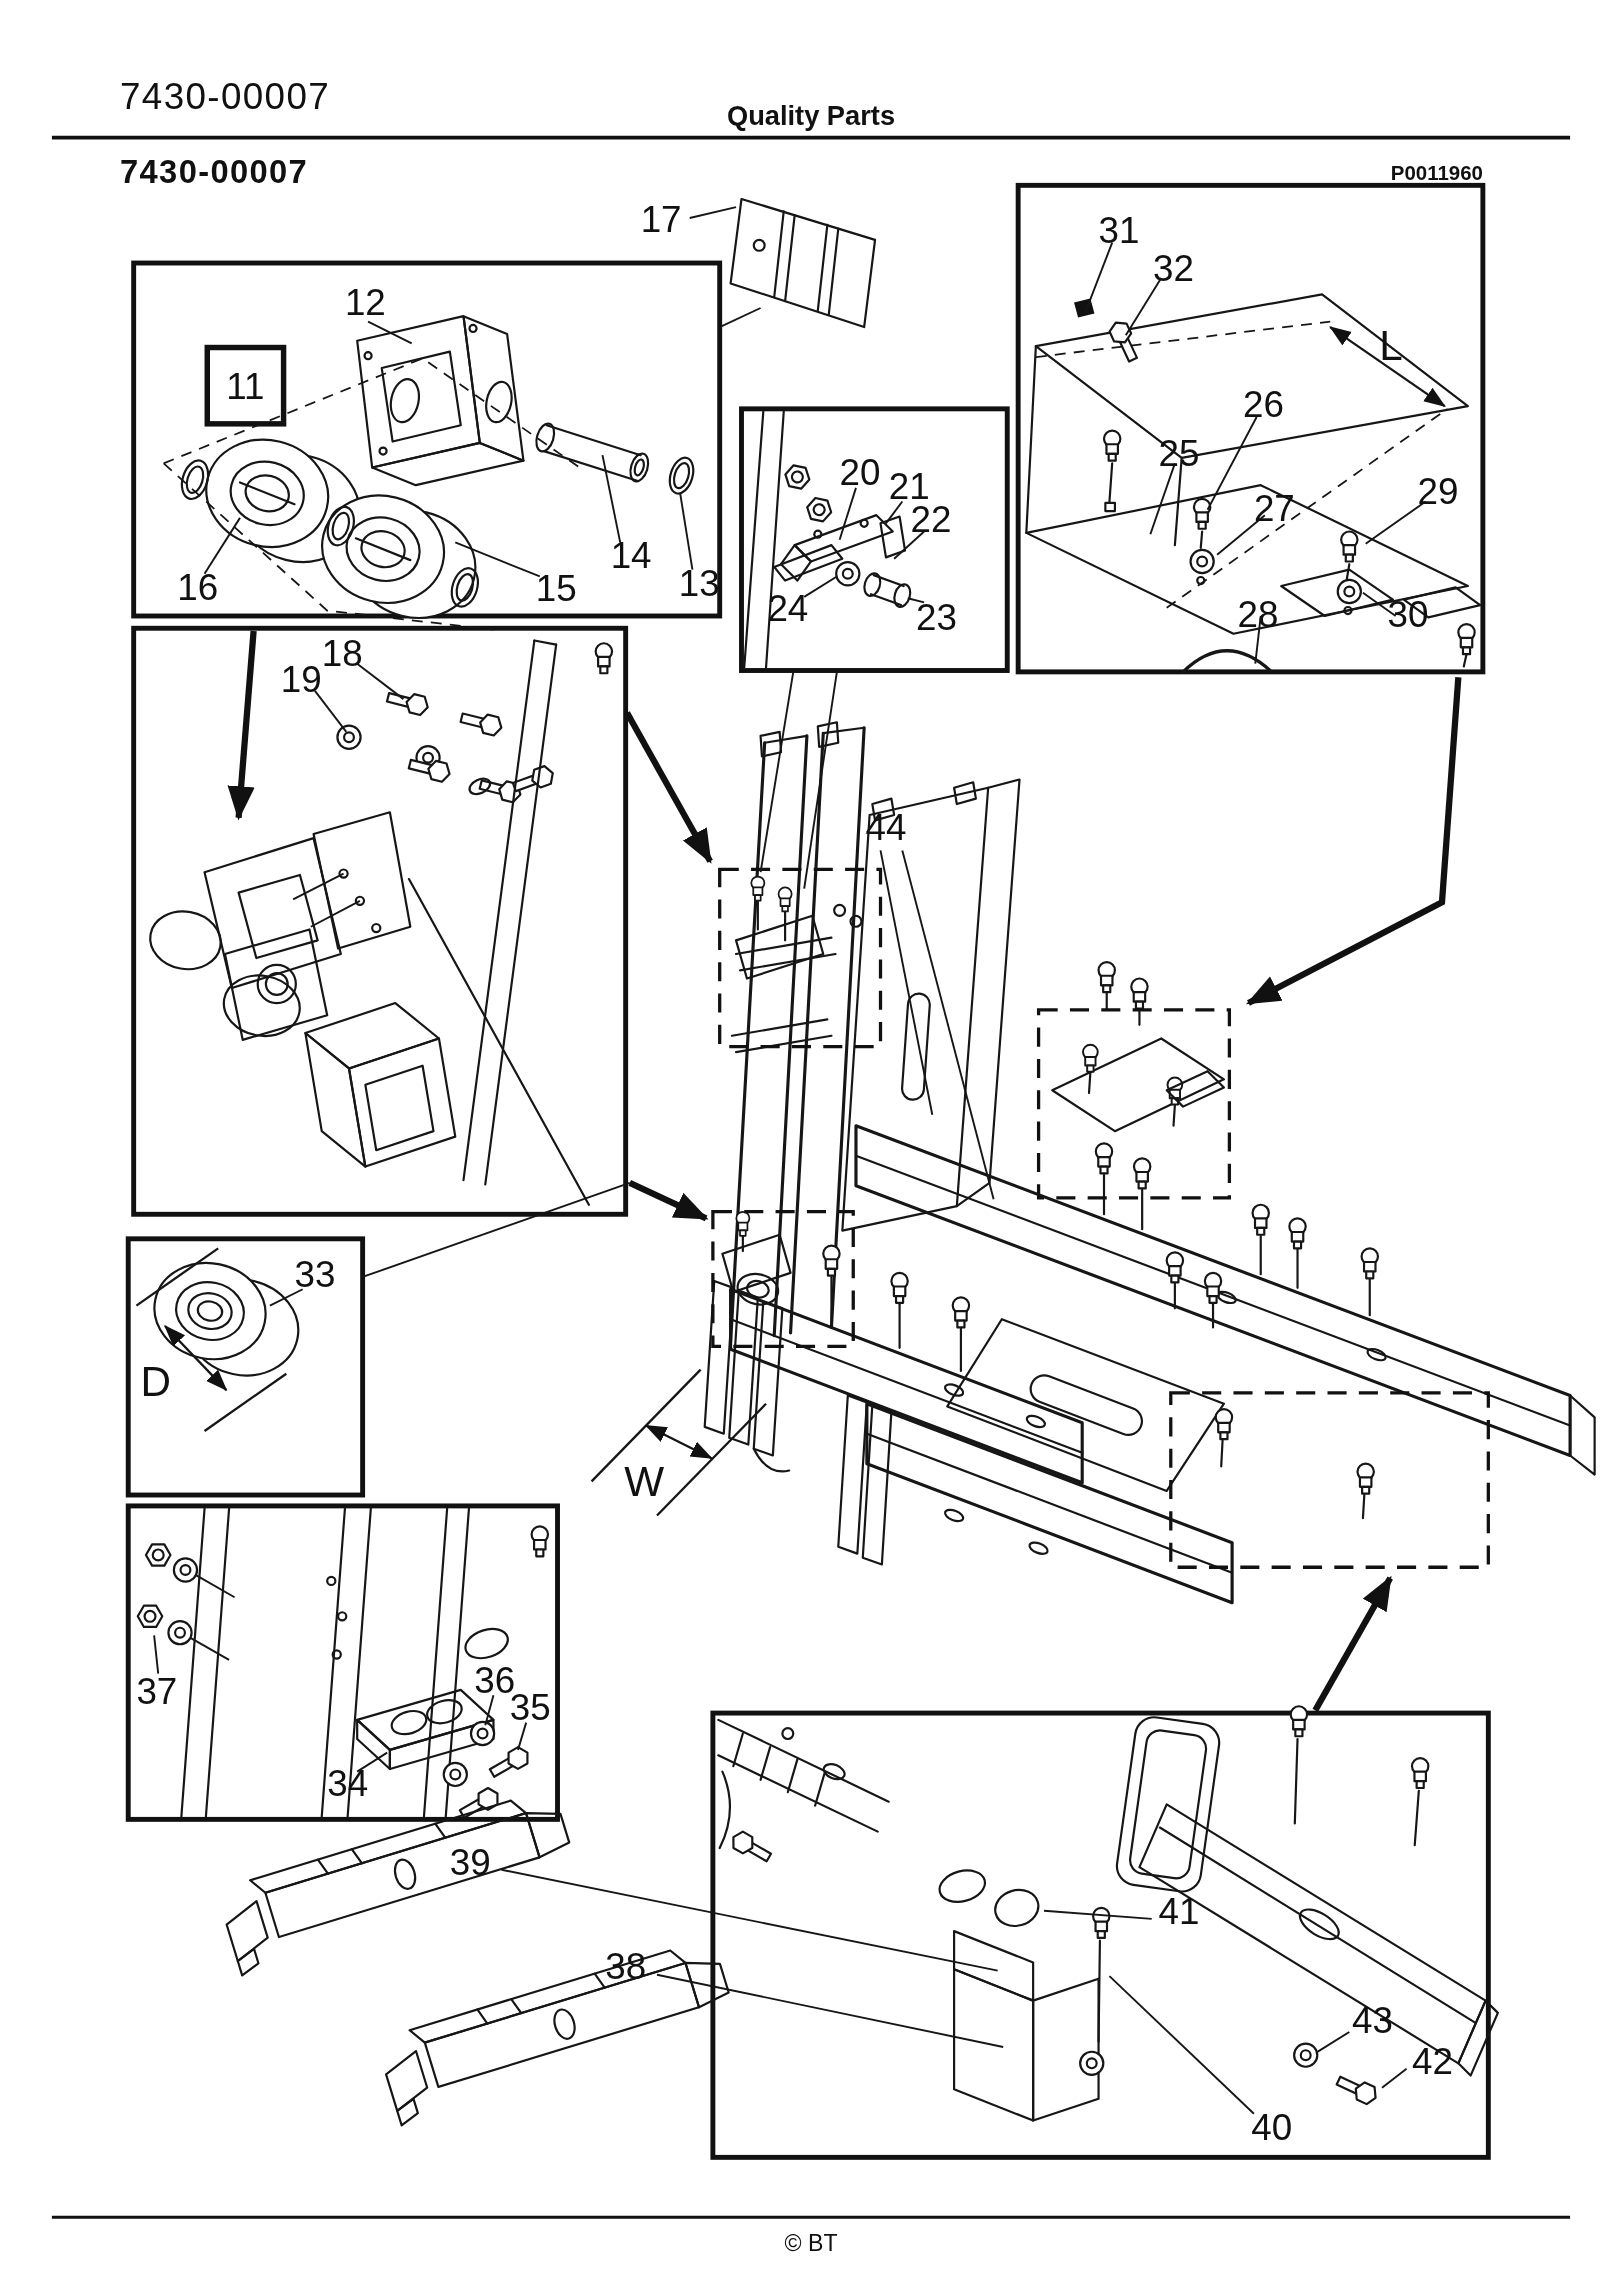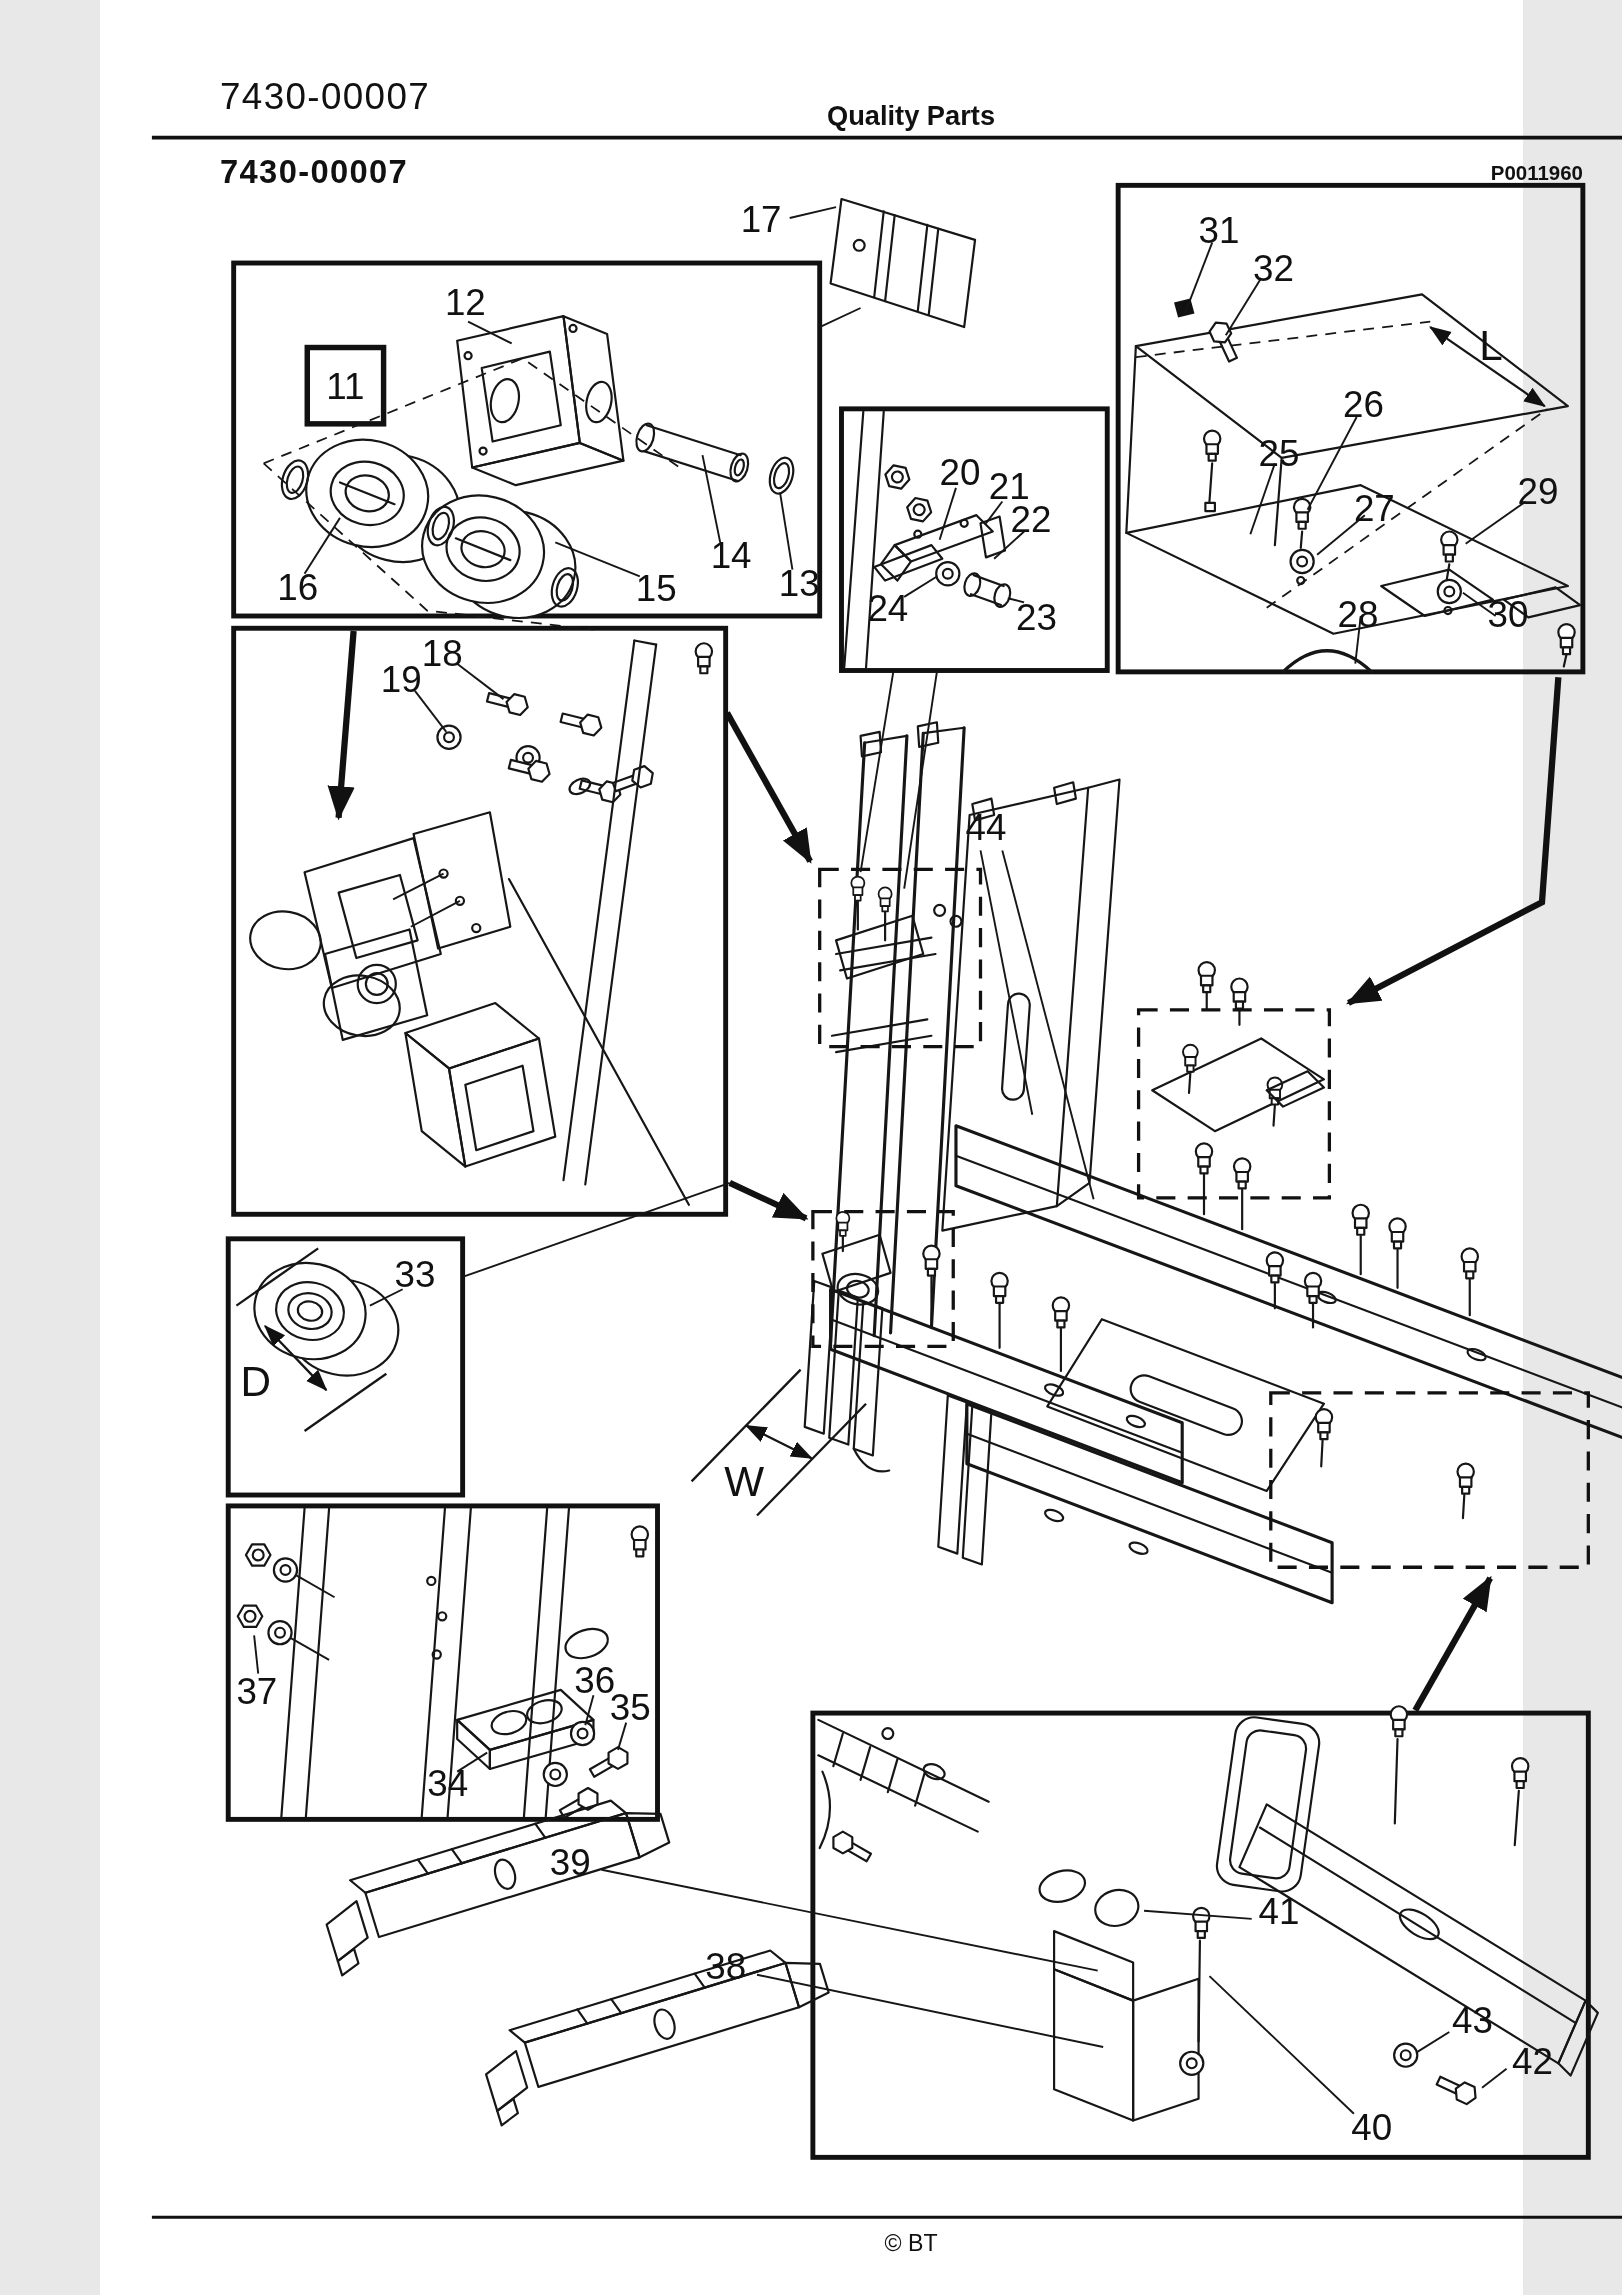--- a/index.html
+++ b/index.html
@@ -1,16 +1,16 @@
 <!DOCTYPE html>
 <html style="font-size:11px"><head>
 <meta charset="utf-8">
 <style>
   html,body{margin:0;padding:0;background:#e8e8e8;}
-  .page{width:1423px;height:2295px;background:#ffffff;margin:0 auto;position:relative;}
+  .page{width:1622px;height:2295px;background:#ffffff;margin:0 auto;position:relative;}
   svg{display:block;}
   text{fill:#111;}
   .h-doc{font:400 27px "Liberation Sans",sans-serif;letter-spacing:1px;}
   .h-title{font:700 20px "Liberation Sans",sans-serif;}
   .h-sec{font:700 24px "Liberation Sans",sans-serif;letter-spacing:1px;}
   .h-code{font:700 15px "Liberation Sans",sans-serif;}
   .f-copy{font:400 17px "Liberation Sans",sans-serif;}
   .callout{font:400 27px "Liberation Sans",sans-serif;}
   .dimletter{font:400 31px "Liberation Sans",sans-serif;}
   .s1{fill:none;stroke:#161616;stroke-width:1.6;stroke-linejoin:round;stroke-linecap:round;}

